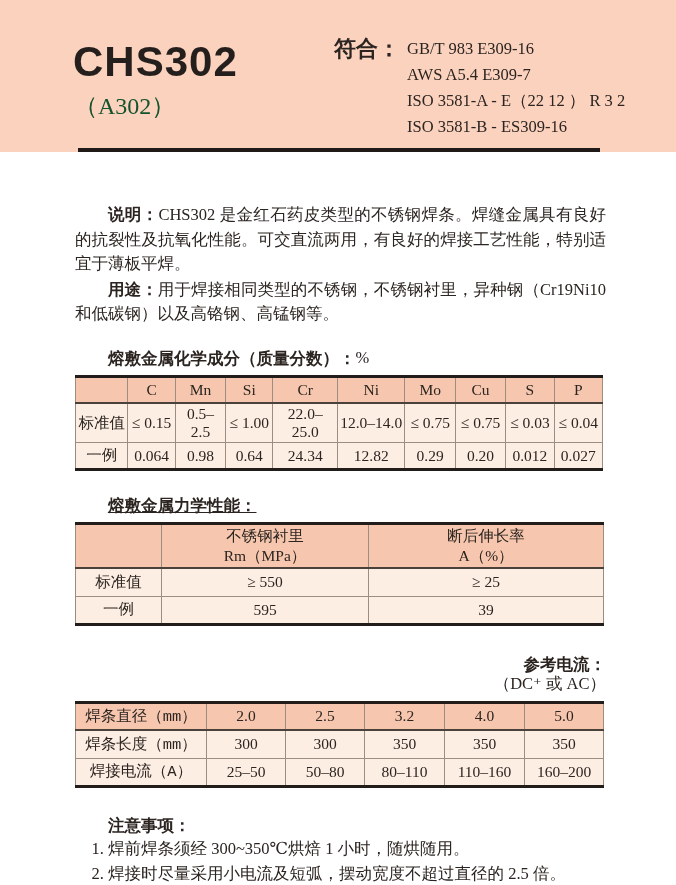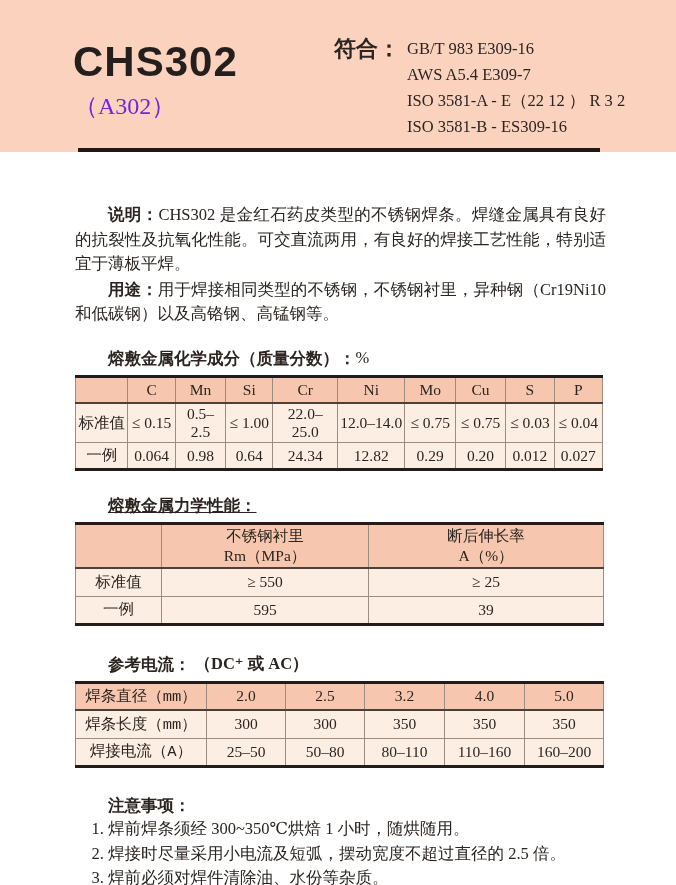--- a/index.html
+++ b/index.html
@@ -21,21 +21,21 @@
   }
 
   
   .hdr{position:absolute;top:0;left:0;width:676px;height:152px;background:var(--salmon);}
   .model{
     position:absolute;left:73px;top:40px;
     font-family:"Liberation Sans","DejaVu Sans",sans-serif;
     font-weight:700;font-size:42px;line-height:44px;letter-spacing:1px;
     color:#241f1c;
   }
-  .alias{position:absolute;left:74px;top:92px;font-size:24px;line-height:28px;color:#6d28d9;}
+  .alias{position:absolute;left:74px;top:92px;font-size:24px;line-height:28px;color:#14532d;}
   .standards{position:absolute;left:334px;top:36px;display:flex;align-items:flex-start;}
   .std-label{
     font-family:"Liberation Sans","DejaVu Sans",sans-serif;
     font-weight:700;font-size:22px;line-height:26px;white-space:nowrap;
   }
   .std-list{list-style:none;margin:0;padding:0 0 0 7px;}
   .std-list li{font-size:16.5px;line-height:26px;white-space:nowrap;}
   .hdr-rule{position:absolute;left:78px;bottom:0;width:522px;height:4px;background:var(--rule);}
 
   
@@ -46,25 +46,25 @@
   }
   p.para:first-child{margin-top:50px;}
   .lead{font-family:"Liberation Sans","DejaVu Sans",sans-serif;font-weight:700;}
 
   .sec-title{
     display:flex;align-items:flex-end;
     font-family:"Liberation Sans","DejaVu Sans",sans-serif;
     font-weight:700;font-size:16.5px;line-height:20px;
     padding-left:2em;
   }
-  .sec-title .sub{font-family:"Liberation Serif","DejaVu Serif",serif;font-weight:700;padding-left:4px;}
+  .sec-title .sub{font-family:"Liberation Serif","DejaVu Serif",serif;font-weight:400;padding-left:4px;}
   .sec-title .unit{font-family:"Liberation Serif","DejaVu Serif",serif;font-weight:400;padding-right:58px;}
   .chem-title{margin-top:21px;}
   .mech-title{margin-top:24px;text-decoration:underline;}
-  .cur-title{margin-top:28px;justify-content:flex-start;}
+  .cur-title{margin-top:28px;justify-content:flex-start;flex-direction:column;}
 
   table.tbl{
     width:528px;table-layout:fixed;border-collapse:collapse;
     margin-top:7px;background:var(--rowbg);
     border-top:3px solid #221d1a;border-bottom:3px solid #221d1a;
     font-size:15.5px;
   }
   .tbl th,.tbl td{
     border:1px solid #9c8d83;
     text-align:center;vertical-align:middle;

